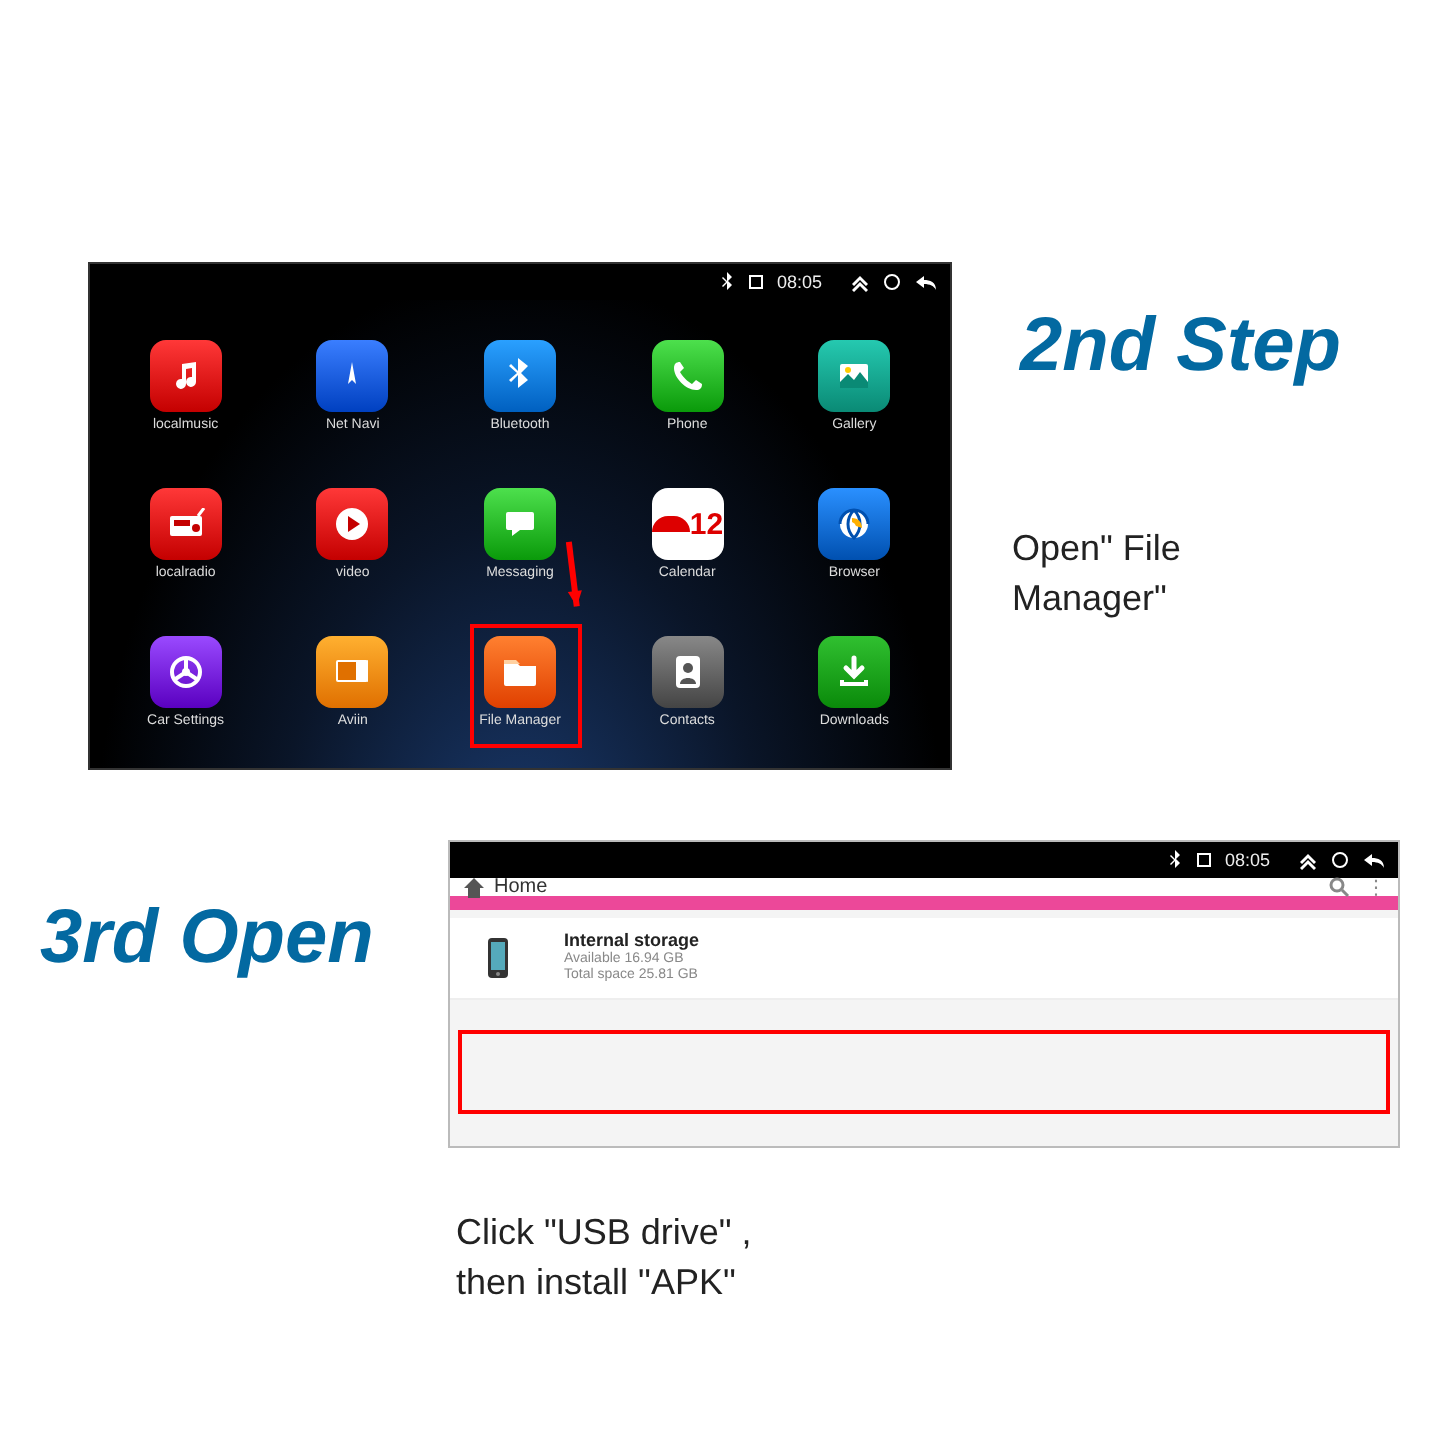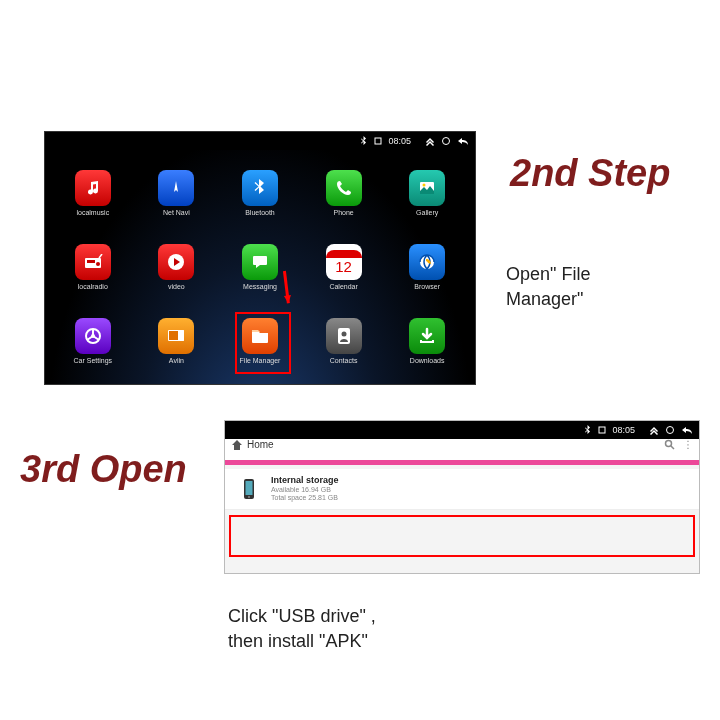--- a/index.html
+++ b/index.html
@@ -5,21 +5,21 @@
   * { box-sizing: border-box; margin: 0; padding: 0; }
   body {
     width: 720px;
     height: 720px;
     background: #fff;
     font-family: Arial, sans-serif;
     position: relative;
     overflow: hidden;
   }
   .step-title {
-    color: #7f1d1d;
+    color: #0369a1;
     font-weight: 900;
     font-style: italic;
     font-size: 38px;
     position: absolute;
     text-align: right;
   }
   .step-desc {
     color: #222;
     font-size: 18px;
     position: absolute;
@@ -105,36 +105,37 @@
     background: #000;
     display: flex;
     justify-content: flex-end;
     align-items: center;
     gap: 6px;
     padding: 0 6px;
     color: #eee;
     font-size: 9px;
   }
   .fm-header {
-    height: 26px;
+    height: 16px;
     background: #fff;
-    border-bottom: 5px solid #ec4899;
-    display: flex;
+    border-bottom: 7px solid #ec4899;
+    display: flex;
+    align-items: center;
     padding: 0 6px;
     font-size: 10px;
     color: #333;
   }
   .fm-header .home-icon { margin-right: 4px; }
   .fm-header .menu-right { margin-left: auto; letter-spacing:2px; color:#888;}
   .storage-list { padding: 4px 0; }
   .storage-item {
     display: flex;
     align-items: center;
     padding: 6px 10px;
-    gap: 8px;
+    gap: 19px;
     border-bottom: 1px solid #eee;
     background: #fff;
     margin-bottom: 2px;
   }
   .storage-icon {
     width: 28px;
     height: 22px;
     display:flex;
     align-items:center;
     justify-content:center;
@@ -260,21 +261,21 @@
     </div>
     <div class="app">
       <div class="app-icon" style="background:linear-gradient(#4de04d,#0a9a0a)">
           <svg width="18" height="18" viewBox="0 0 18 18">
             <path d="M3 3 H15 A1 1 0 0 1 16 4 V11 A1 1 0 0 1 15 12 H9 L5 15 V12 H3 A1 1 0 0 1 2 11 V4 A1 1 0 0 1 3 3 Z" fill="#fff"></path>
           </svg>
         </div>
       <div class="app-label">Messaging</div>
     </div>
     <div class="app">
-      <div class="app-icon" style="background:#fff;color:#d00;font-weight:normal;font-size:15px;flex-direction:column;">
+      <div class="app-icon" style="background:#fff;color:#d00;font-weight:bold;font-size:15px;flex-direction:row;">
           <div style="background:#d00;height:8px;width:100%;border-radius:8px 8px 0 0"></div>
           <span>12</span>
         </div>
       <div class="app-label">Calendar</div>
     </div>
     <div class="app">
       <div class="app-icon" style="background:linear-gradient(#2a90ff,#0050b0)">
           <svg width="20" height="20" viewBox="0 0 20 20">
             <circle cx="10" cy="10" r="7" fill="#fff"></circle>
             <path d="M3 10 A7 7 0 0 1 17 10 M10 3 C6 7 6 13 10 17 C14 13 14 7 10 3" fill="none" stroke="#0050b0" stroke-width="1.5"></path>

